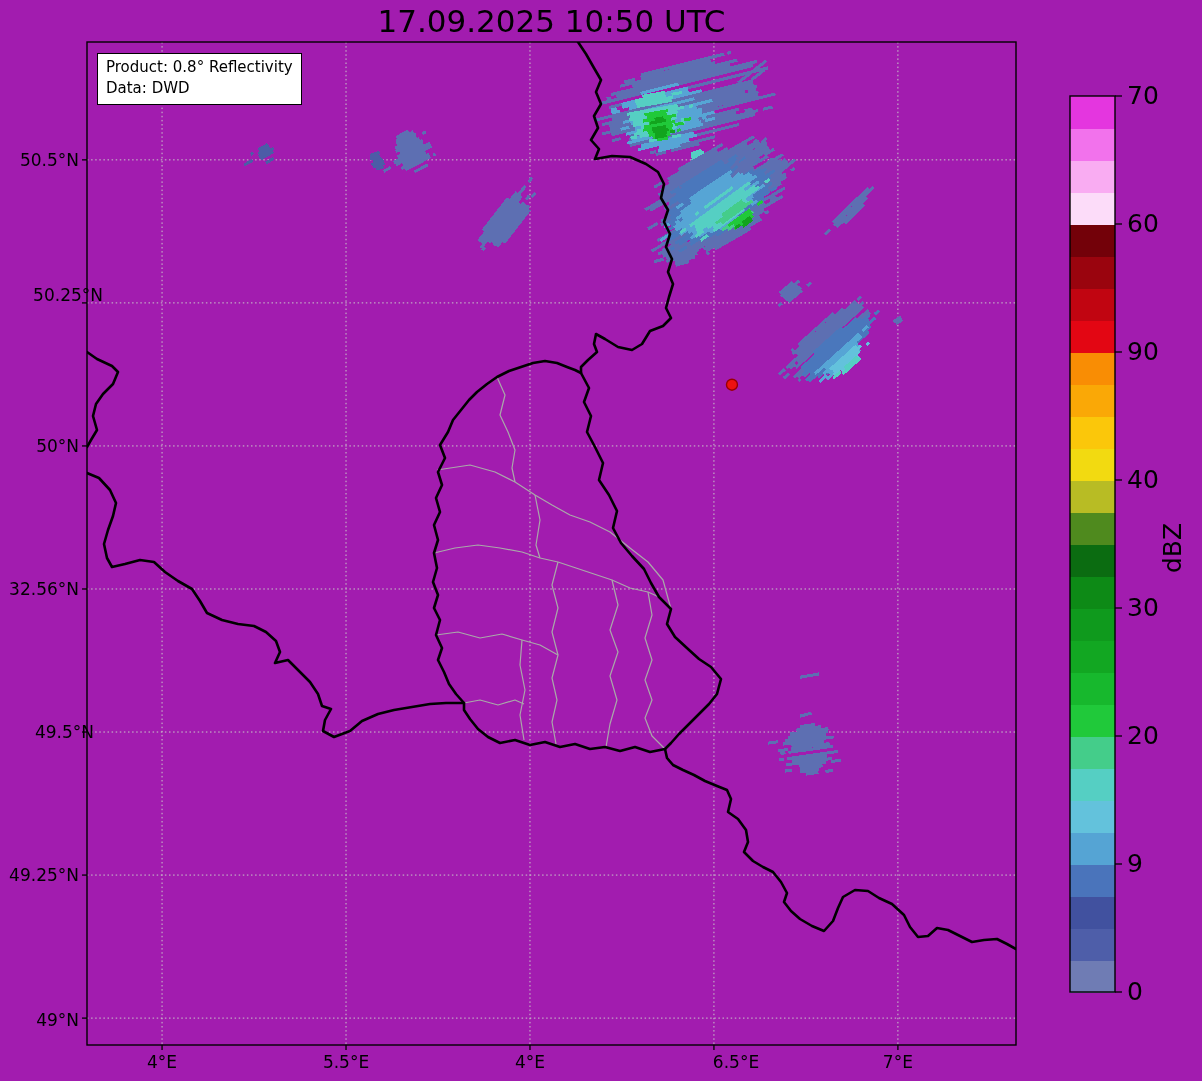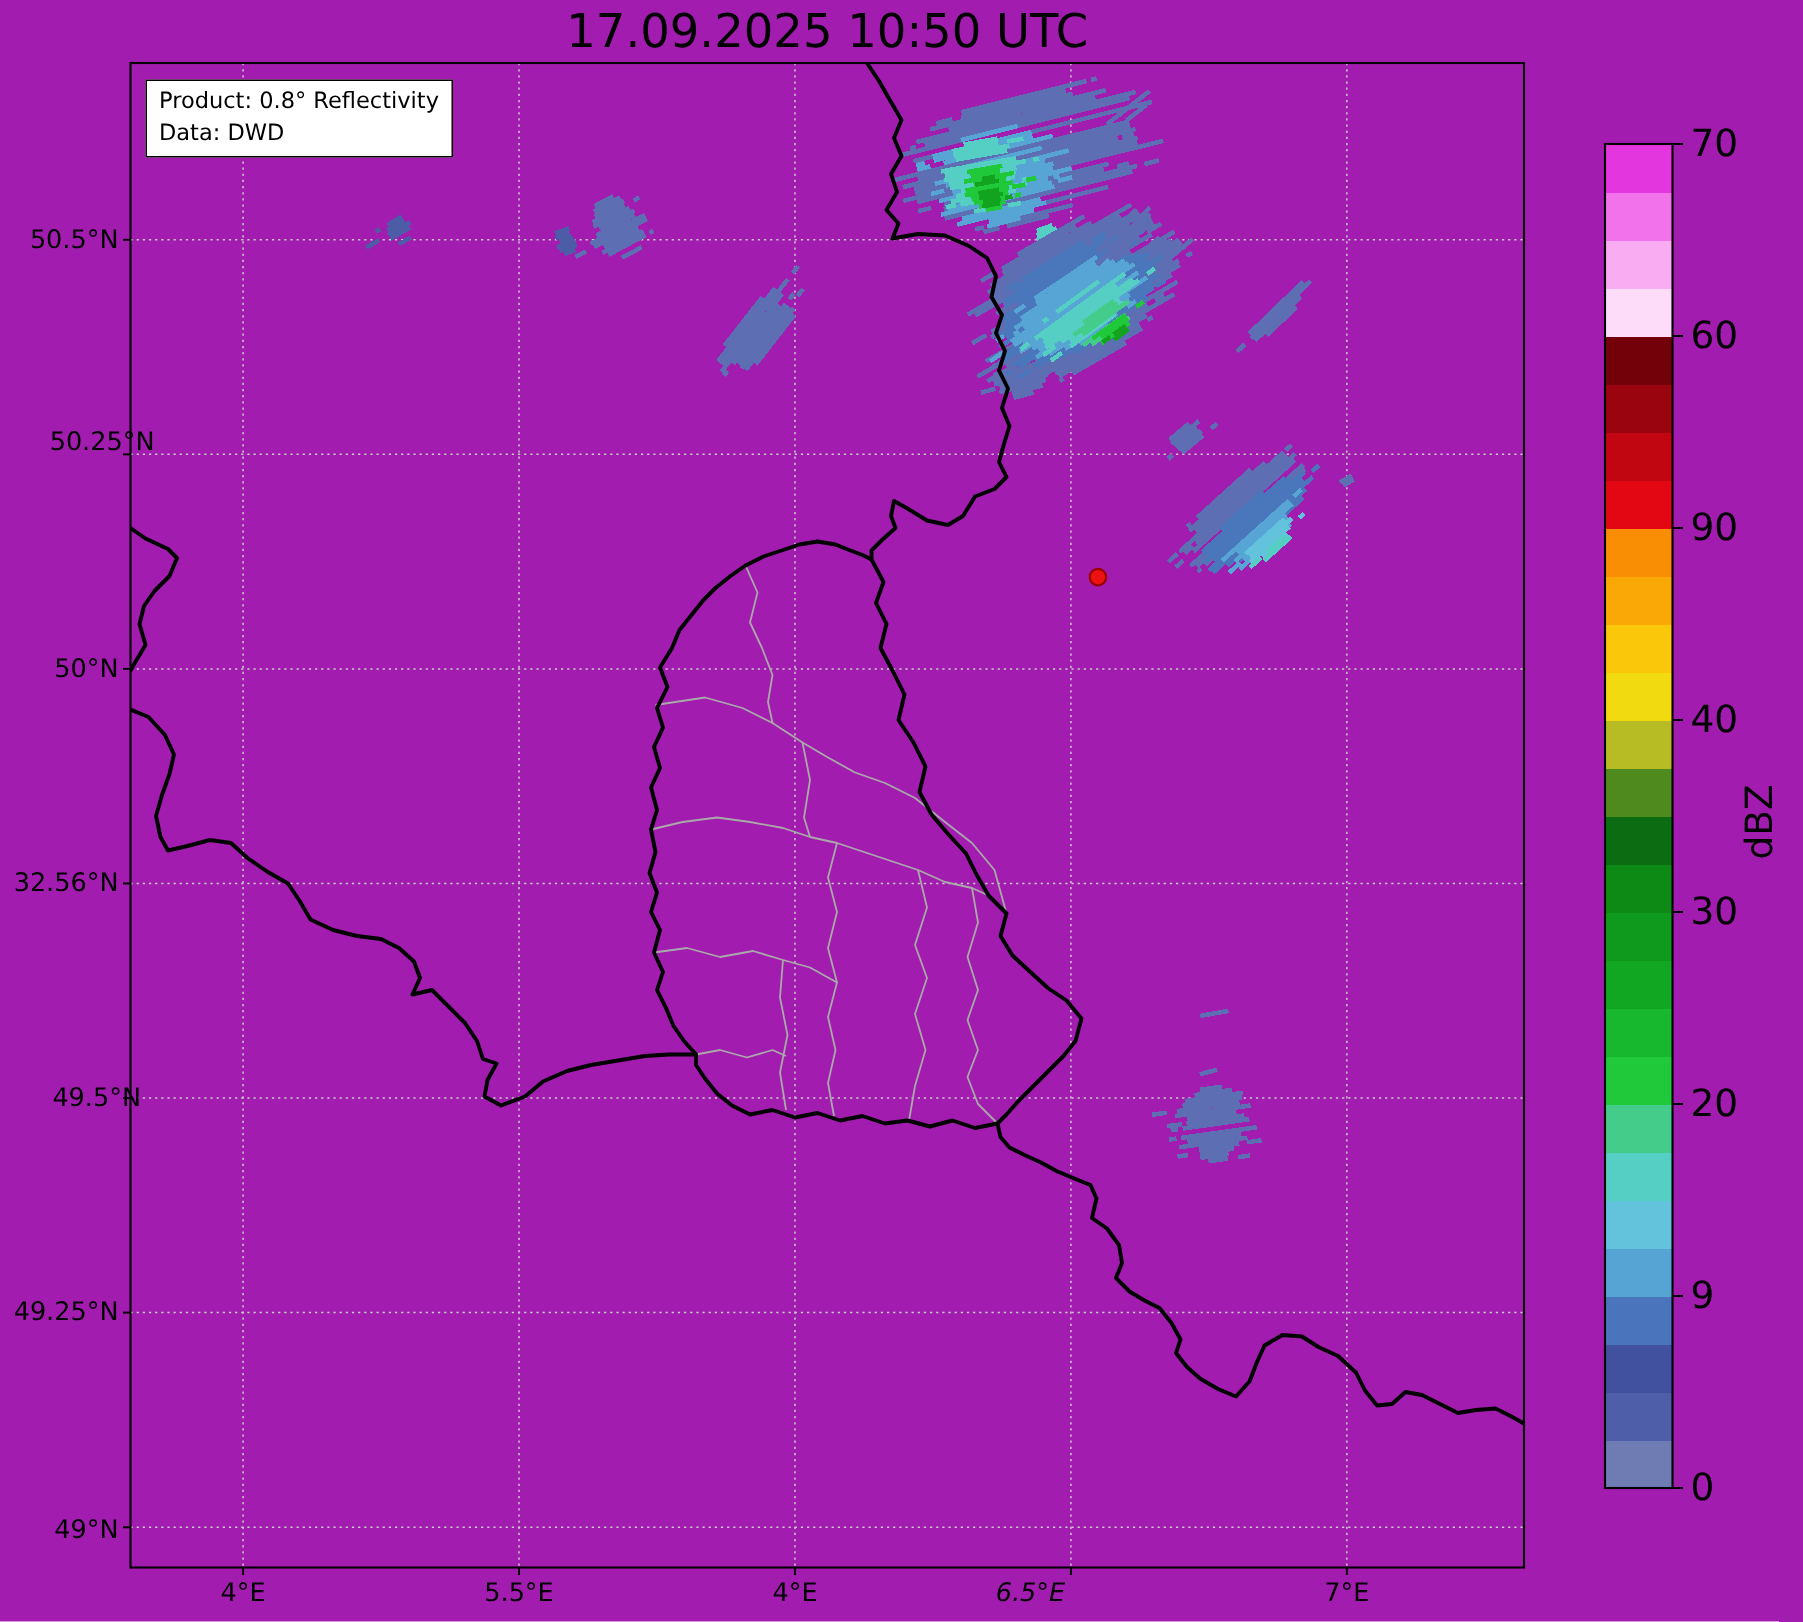--- a/index.html
+++ b/index.html
@@ -563,21 +563,21 @@
       <div class="ytick" style="top: 434.946px;">50°N</div>
       <div class="ytick" style="top: 577.987px;">32.56°N</div>
       <div class="ytick" style="top: 721.027px; padding-left: 15px;">49.5°N</div>
       <div class="ytick" style="top: 864.068px;">49.25°N</div>
       <div class="ytick" style="top: 981px; margin-top: 28px;">49°N</div>
     </div>
   <div id="xticks">
       <div class="xtick" style="left: 117.056px;">4°E</div>
       <div class="xtick" style="left: 301.016px;">5.5°E</div>
       <div class="xtick" style="left: 484.977px;">4°E</div>
-      <div class="xtick" style="left: 642px; font-style: italic;">6.5°E</div>
+      <div class="xtick" style="left: 691px;">6.5°E</div>
       <div class="xtick" style="left: 852.897px;">7°E</div>
     </div>
   <div id="cticks">
       <div class="ctick" style="top: 977px;">0</div>
       <div class="ctick" style="top: 849px;">9</div>
       <div class="ctick" style="top: 721px;">20</div>
       <div class="ctick" style="top: 593px;">30</div>
       <div class="ctick" style="top: 465px;">40</div>
       <div class="ctick" style="top: 337px;">90</div>
       <div class="ctick" style="top: 209px;">60</div>

